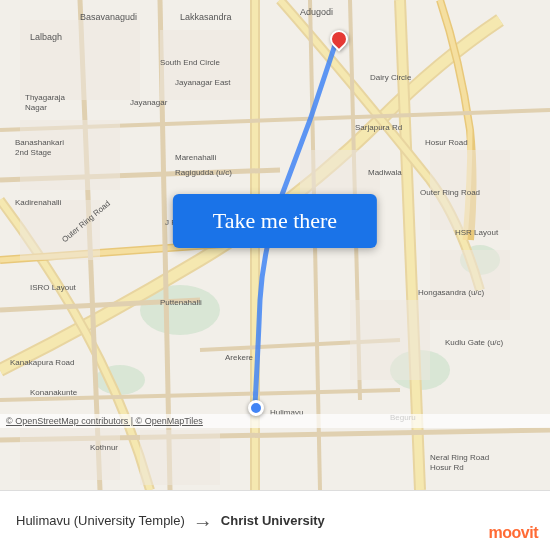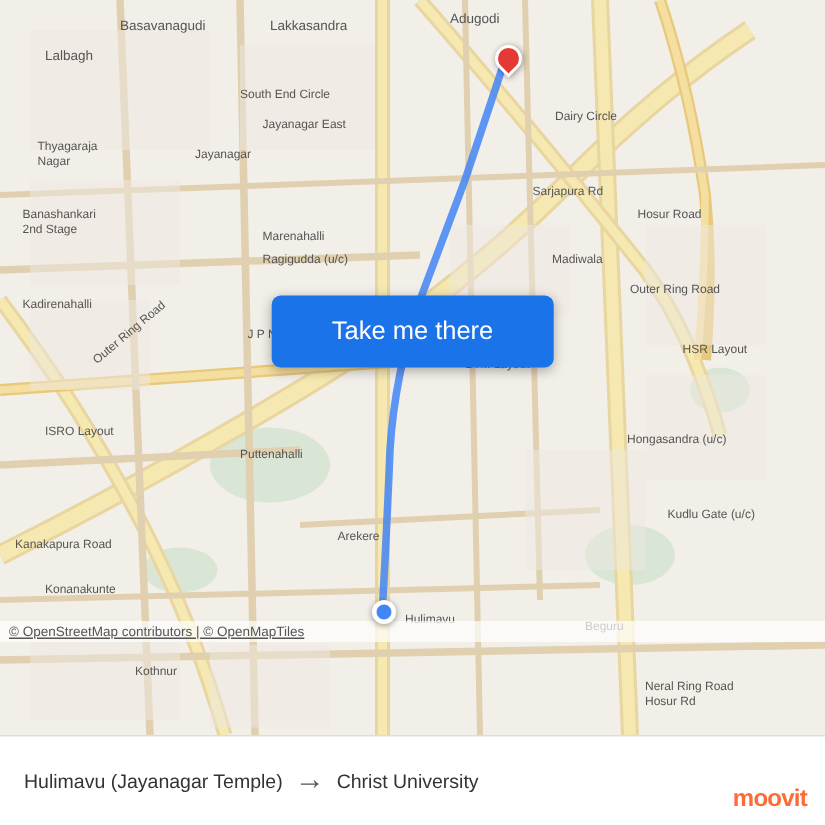--- a/index.html
+++ b/index.html
@@ -32,26 +32,27 @@
     #take-me-there-btn {
       position: absolute;
       left: 50%;
       top: 45%;
       transform: translate(-50%, -50%);
       background: #1a73e8;
       color: white;
       border: none;
       border-radius: 6px;
       padding: 14px 40px;
-      font-size: 17px;
+      font-size: 22px;
       font-weight: 500;
       cursor: pointer;
       white-space: nowrap;
       box-shadow: 0 2px 8px rgba(0,0,0,0.3);
       z-index: 10;
+      font-family: Liberation Serif, serif;
     }
 
     
     #bottom-bar {
       position: relative;
       width: 550px;
       height: 60px;
       background: white;
       display: flex;
       align-items: center;
@@ -82,21 +83,21 @@
 
     .arrow-icon {
       font-size: 20px;
       color: #555;
       flex-shrink: 0;
     }
 
     .location-to {
       font-size: 13px;
       color: #333;
-      font-weight: 400;
+      font-weight: 700;
       max-width: 180px;
       text-align: right;
     }
 
     .moovit-logo {
       position: absolute;
       bottom: 8px;
       right: 12px;
       font-size: 16px;
       font-weight: bold;
@@ -253,20 +254,20 @@
 
   <button id="take-me-there-btn">Take me there</button>
 
   <div class="attribution">
     <span>© OpenStreetMap contributors | © OpenMapTiles</span>
   </div>
 </div>
 
 <div id="bottom-bar">
   <div class="bottom-content">
-    <span class="location-from">Hulimavu (Jayanagar Temple)</span>
+    <span class="location-from">Hulimavu (University Temple)</span>
     <span class="arrow-icon">→</span>
     <span class="location-to">Christ University</span>
   </div>
   <div class="moovit-logo">
     <span>moovit</span>
   </div>
 </div>
 
 </body></html>

